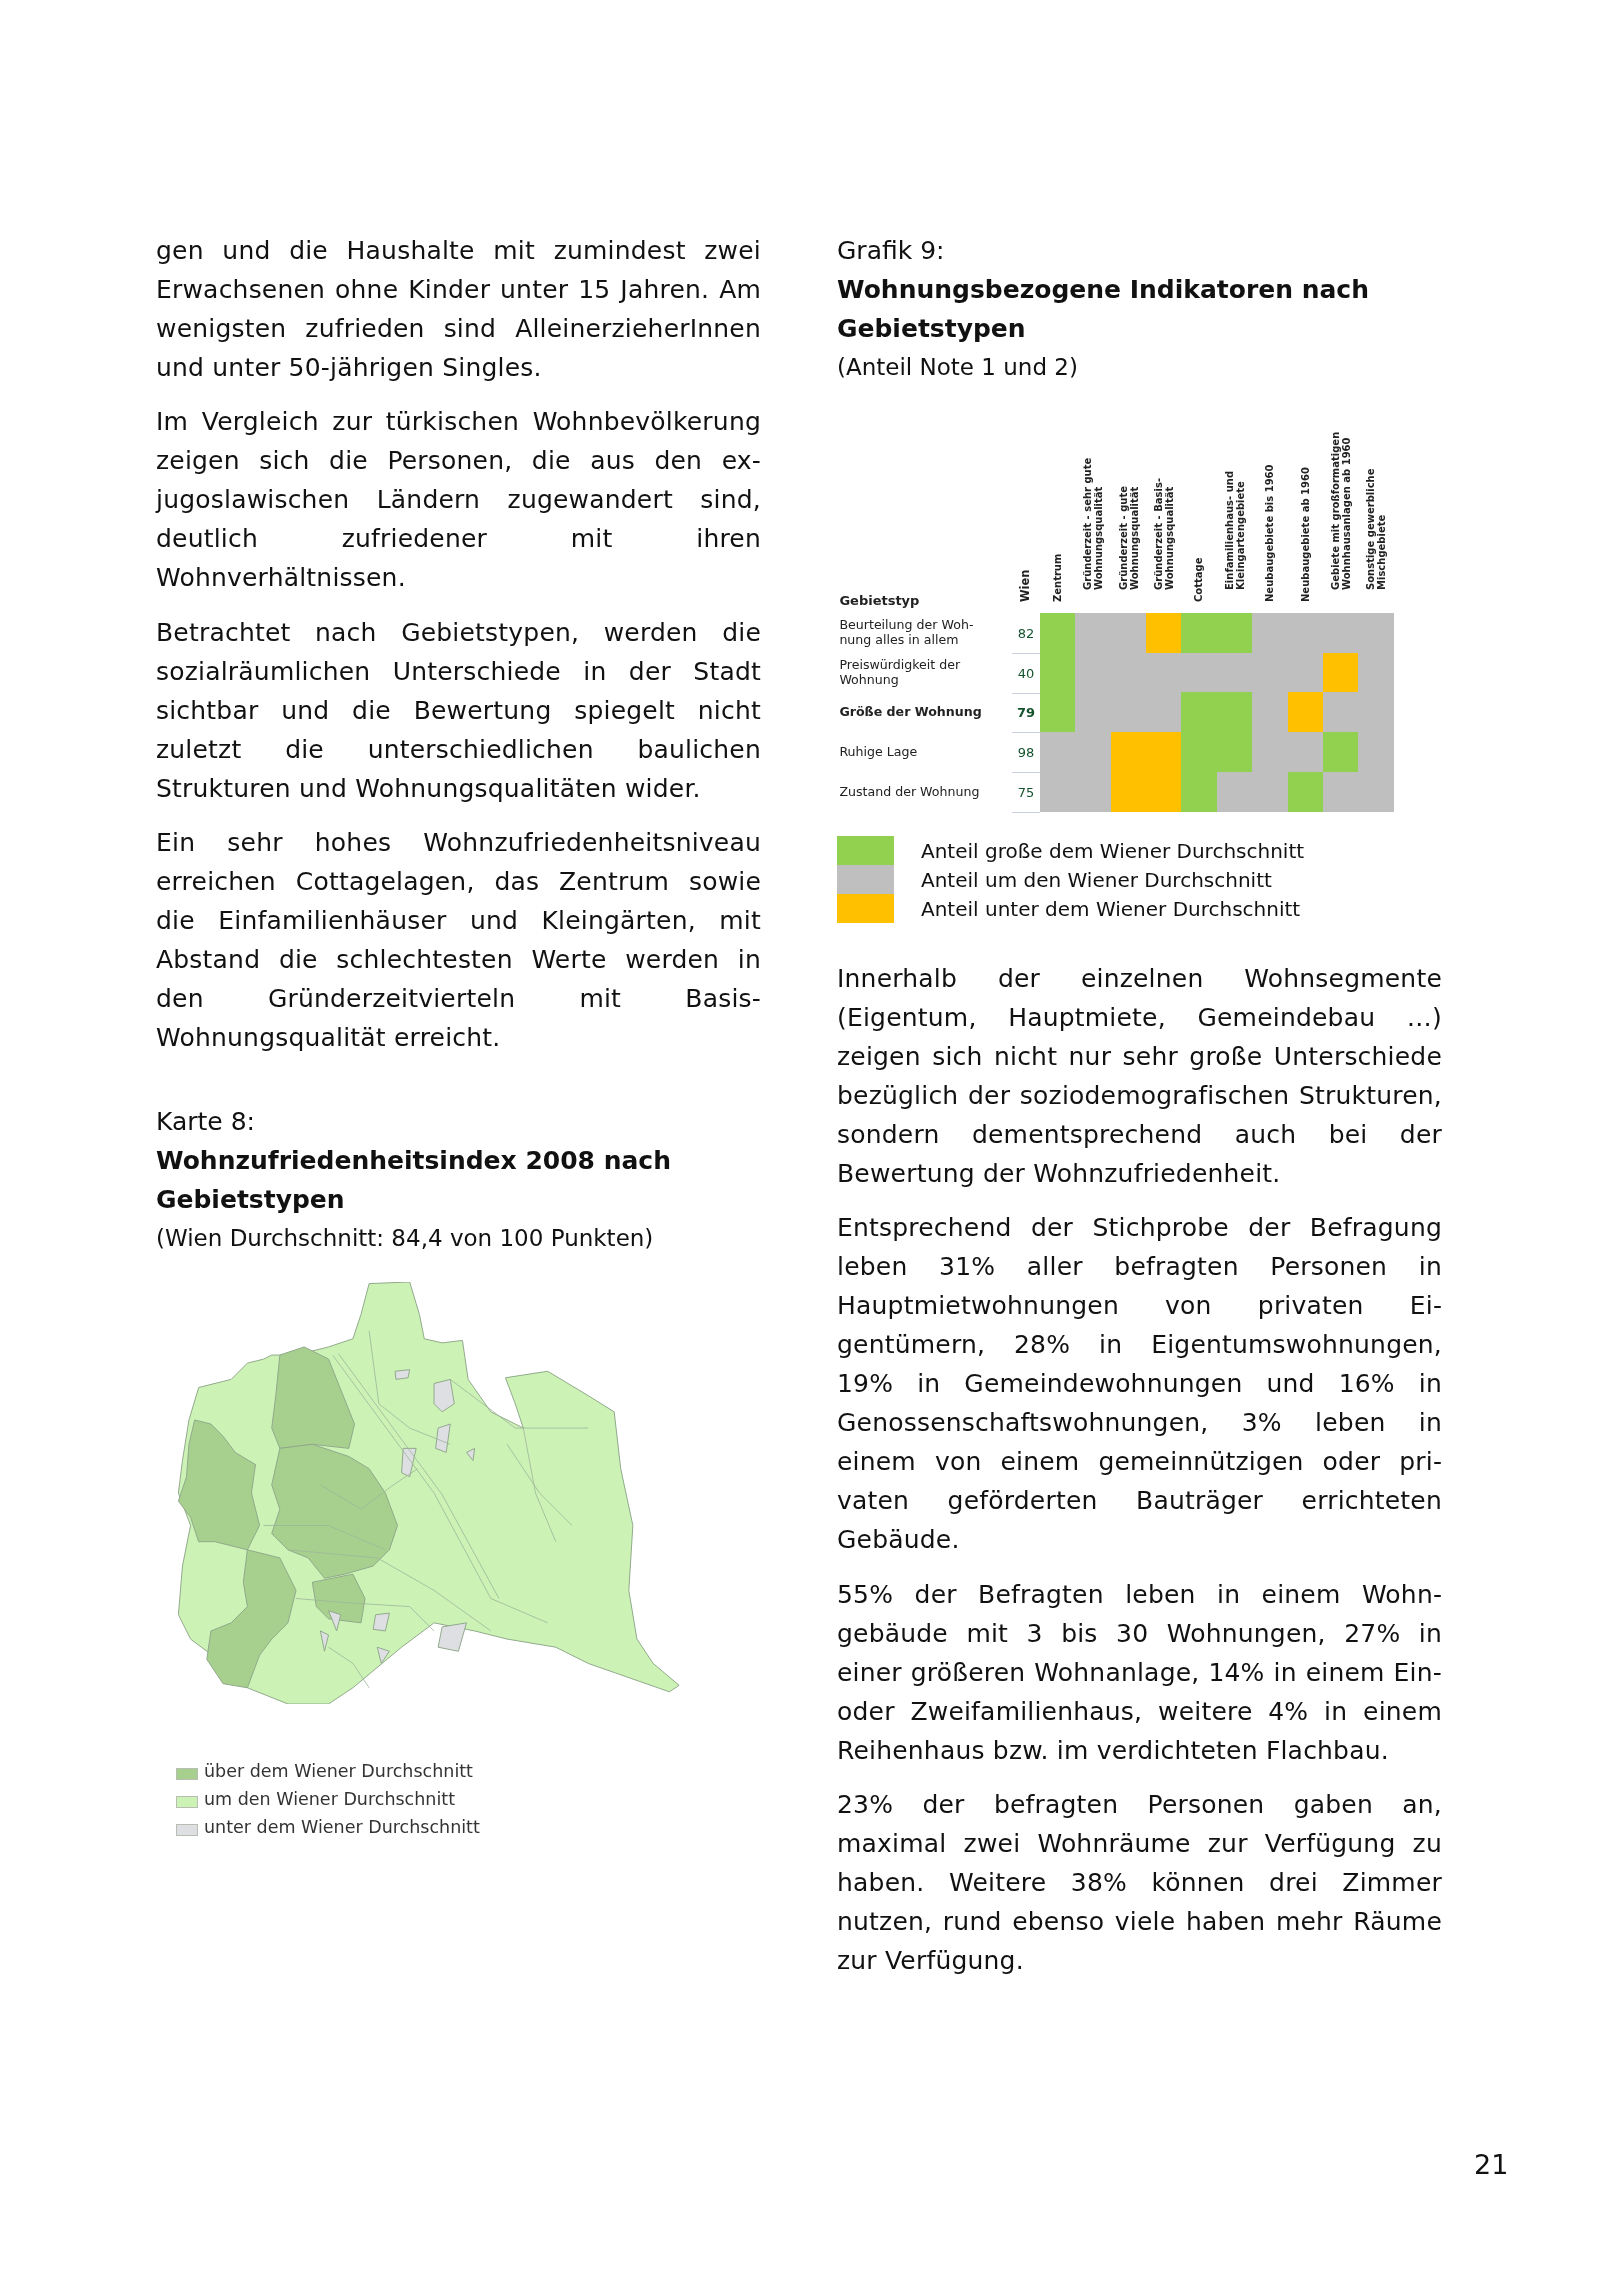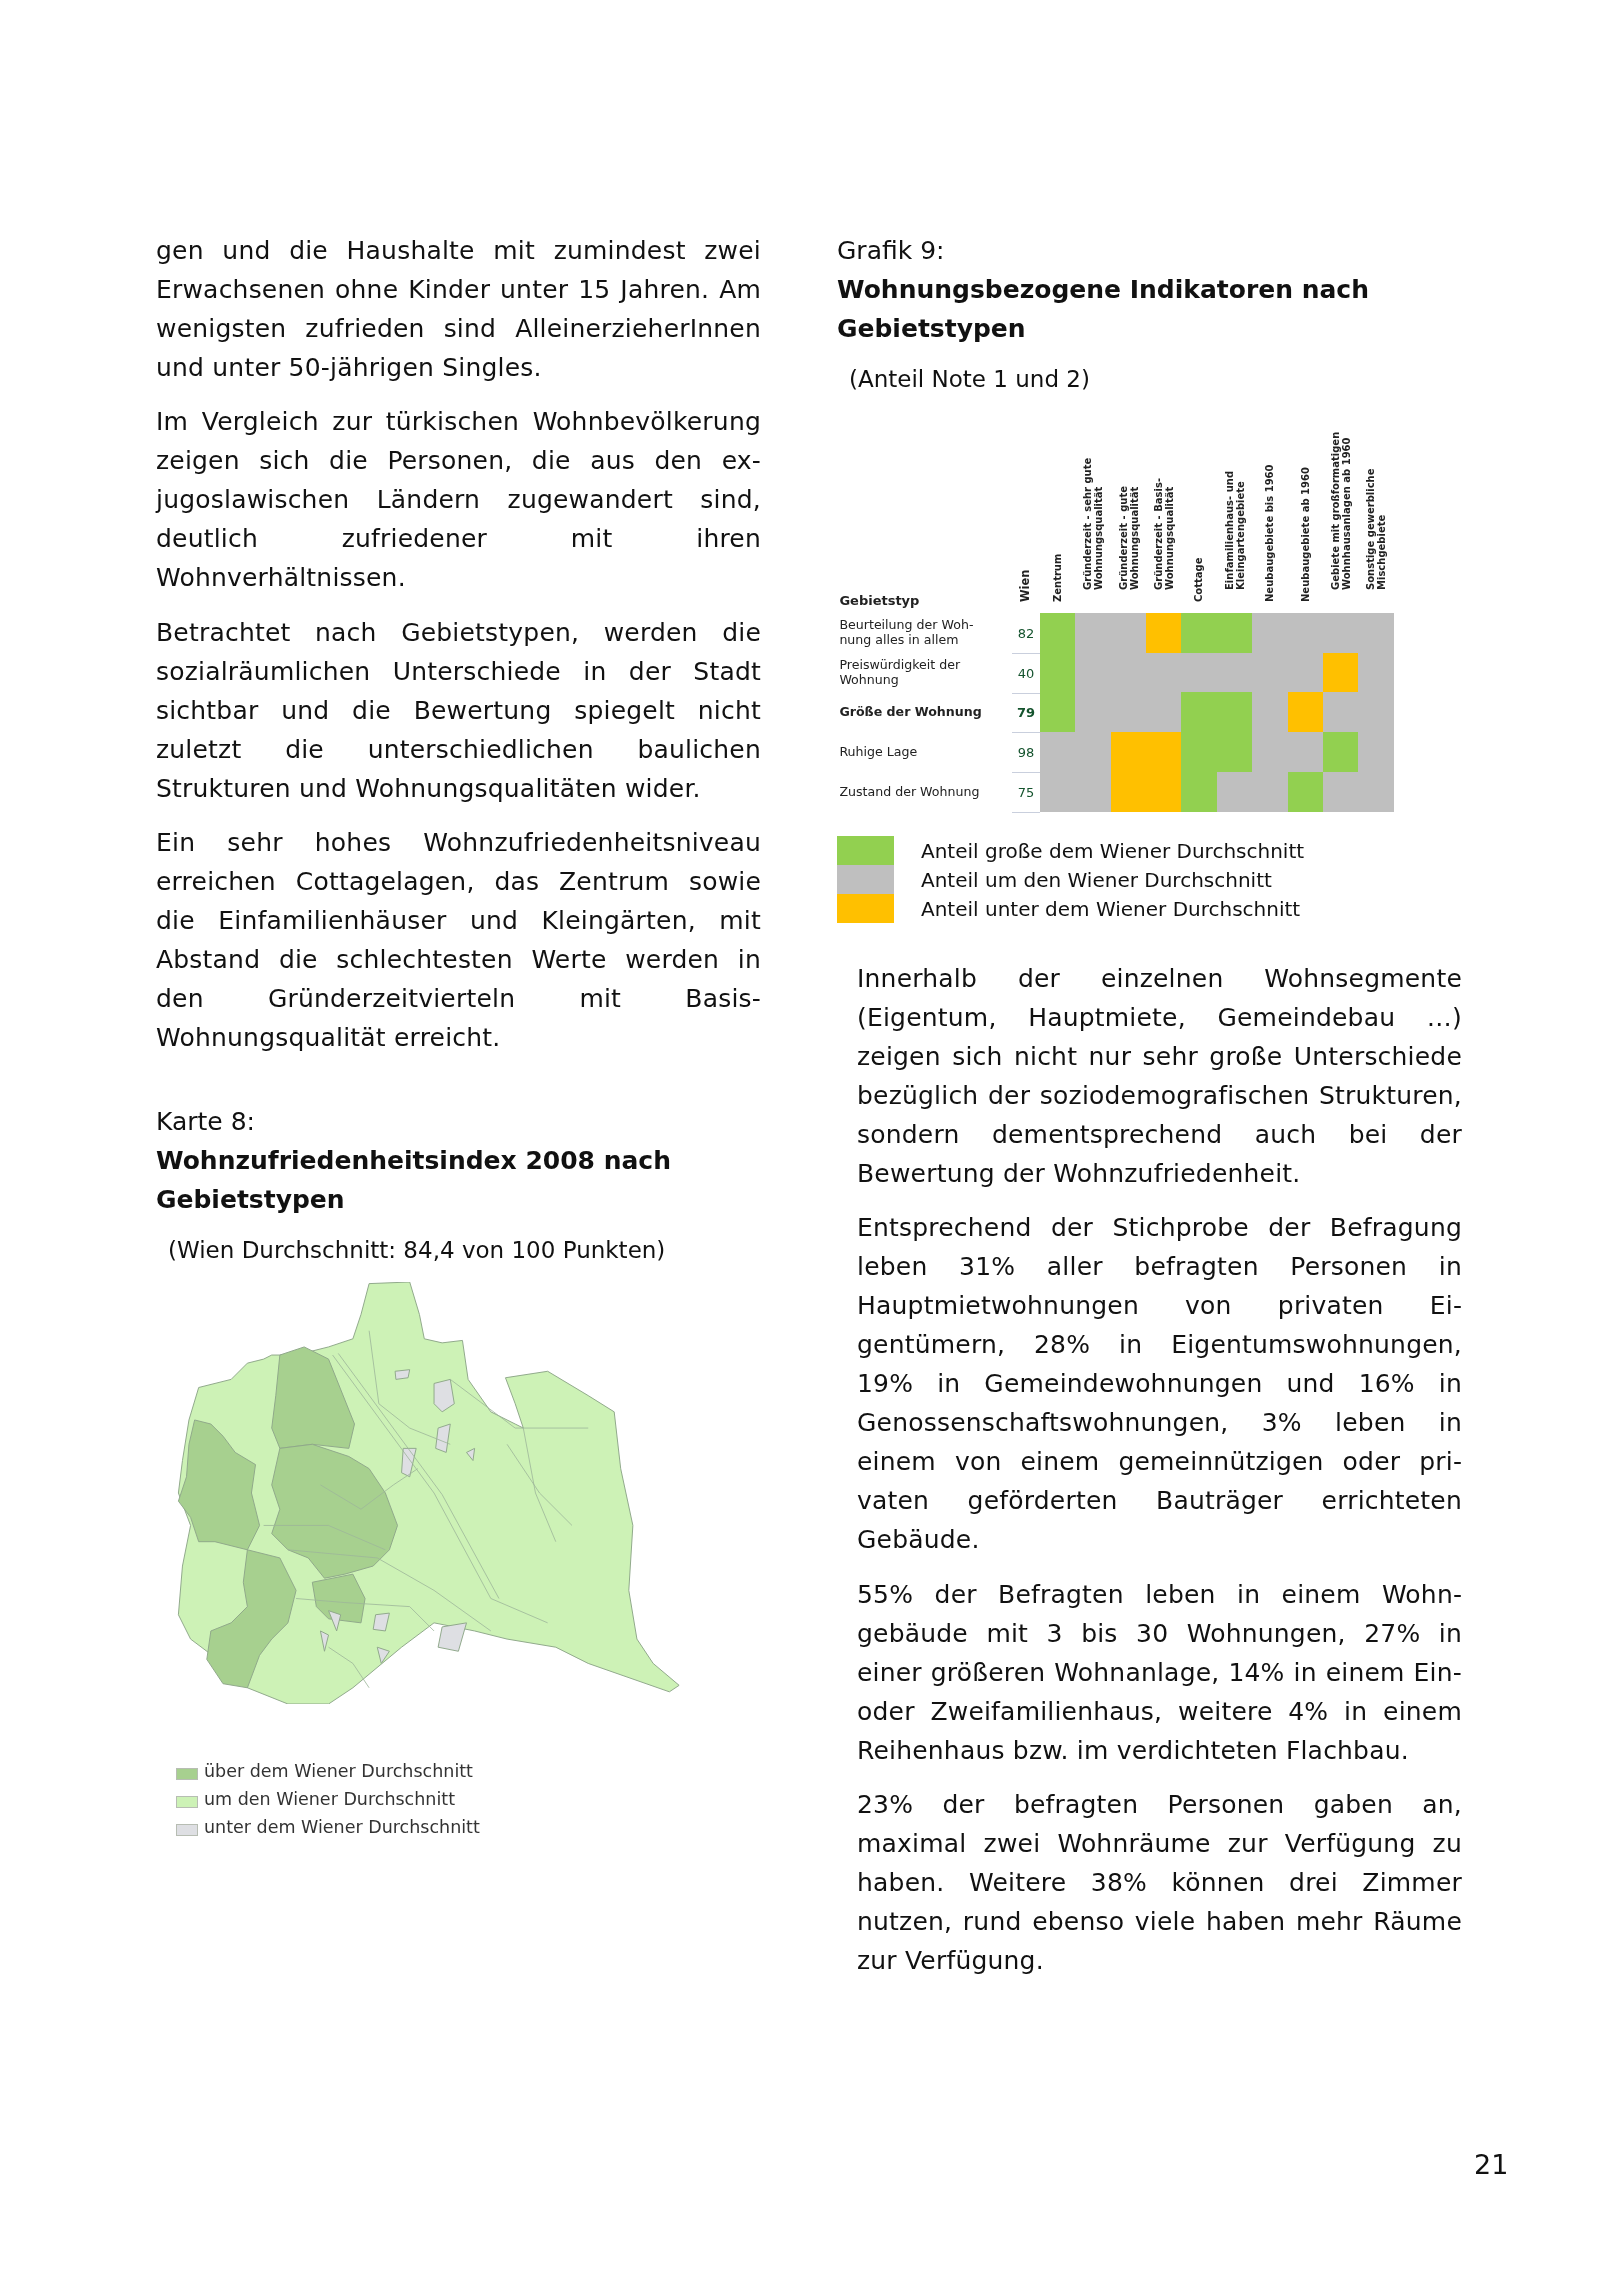--- a/index.html
+++ b/index.html
@@ -5,21 +5,21 @@
   html, body { margin: 0; padding: 0; background: #ffffff; }
   body { width: 1623px; height: 2295px; position: relative; overflow: hidden;
          font-family: "DejaVu Sans", sans-serif; color: #111; }
   .col { position: absolute; width: 605px; }
   .col-left { left: 156px; top: 231px; }
   .col-right { left: 837px; top: 231px; }
   p.body { margin: 0 0 15.4px 0; font-size: 25px; line-height: 39px; text-align: justify;
            hyphens: manual; letter-spacing: 0.2px; }
   .cap-label { font-size: 25px; line-height: 39px; margin: 0; }
   .cap-title { font-size: 25px; line-height: 39px; font-weight: bold; margin: 0; }
-  .cap-sub { font-size: 23px; line-height: 39px; margin: 12px; }
+  .cap-sub { font-size: 23px; line-height: 39px; margin: 0; }
 
   
   .heatmap { position: absolute; left: 837px; top: 414px; width: 617px; height: 398px; }
   .hm-colhead { position: absolute; bottom: 199px; width: 36px; height: 219px; }
   .hm-colhead span { position: absolute; left: 50%; bottom: 0; transform-origin: 0 0;
         transform: rotate(-90deg) translate(0, -50%); white-space: pre; font-size: 10px;
         font-weight: bold; line-height: 11.4px; font-family: "DejaVu Sans", sans-serif; color:#222; }
   .hm-gebiet { position: absolute; left: 2.4px; top: 179px; font-size: 13px; font-weight: bold;
         font-family: "DejaVu Sans", sans-serif; color:#222; }
   .hm-row { position: absolute; left: 0; height: 40px; width: 617px; }
@@ -244,21 +244,21 @@
     <div class="lg-row">
       <span class="lg-sw" style="background: rgb(191, 191, 191);"></span>
       <span class="lg-tx">Anteil um den Wiener Durchschnitt</span>
     </div>
     <div class="lg-row">
       <span class="lg-sw" style="background: rgb(255, 192, 0);"></span>
       <span class="lg-tx">Anteil unter dem Wiener Durchschnitt</span>
     </div>
   </div>
 
-<div class="col" style="left:837px; top:959px;margin-left:20px;">
+<div class="col" style="left:837px; top:959px;">
   <p class="body">Innerhalb der einzelnen Wohnsegmente (Eigentum, Hauptmiete, Gemeindebau …) zeigen sich nicht nur sehr große Unter­schiede bezüglich der soziodemografischen Strukturen, sondern dementsprechend auch bei der Bewertung der Wohn­zufriedenheit.</p>
   <p class="body">Entsprechend der Stichprobe der Befra­gung leben 31% aller befragten Personen in Hauptmietwohnungen von privaten Ei­gentümern, 28% in Eigentumswohnungen, 19% in Gemeindewohnungen und 16% in Genossenschaftswohnungen, 3% leben in einem von einem gemeinnützigen oder pri­vaten geförderten Bauträger errichteten Gebäude.</p>
   <p class="body">55% der Befragten leben in einem Wohn­gebäude mit 3 bis 30 Wohnungen, 27% in einer größeren Wohnanlage, 14% in einem Ein- oder Zweifamilienhaus, weitere 4% in einem Reihenhaus bzw. im verdichteten Flachbau.</p>
   <p class="body">23% der befragten Personen gaben an, maximal zwei Wohnräume zur Verfügung zu haben. Weitere 38% können drei Zim­mer nutzen, rund ebenso viele haben mehr Räume zur Verfügung.</p>
 </div>
 
 <div class="pagenum">21</div>
 
 
 </body></html>

